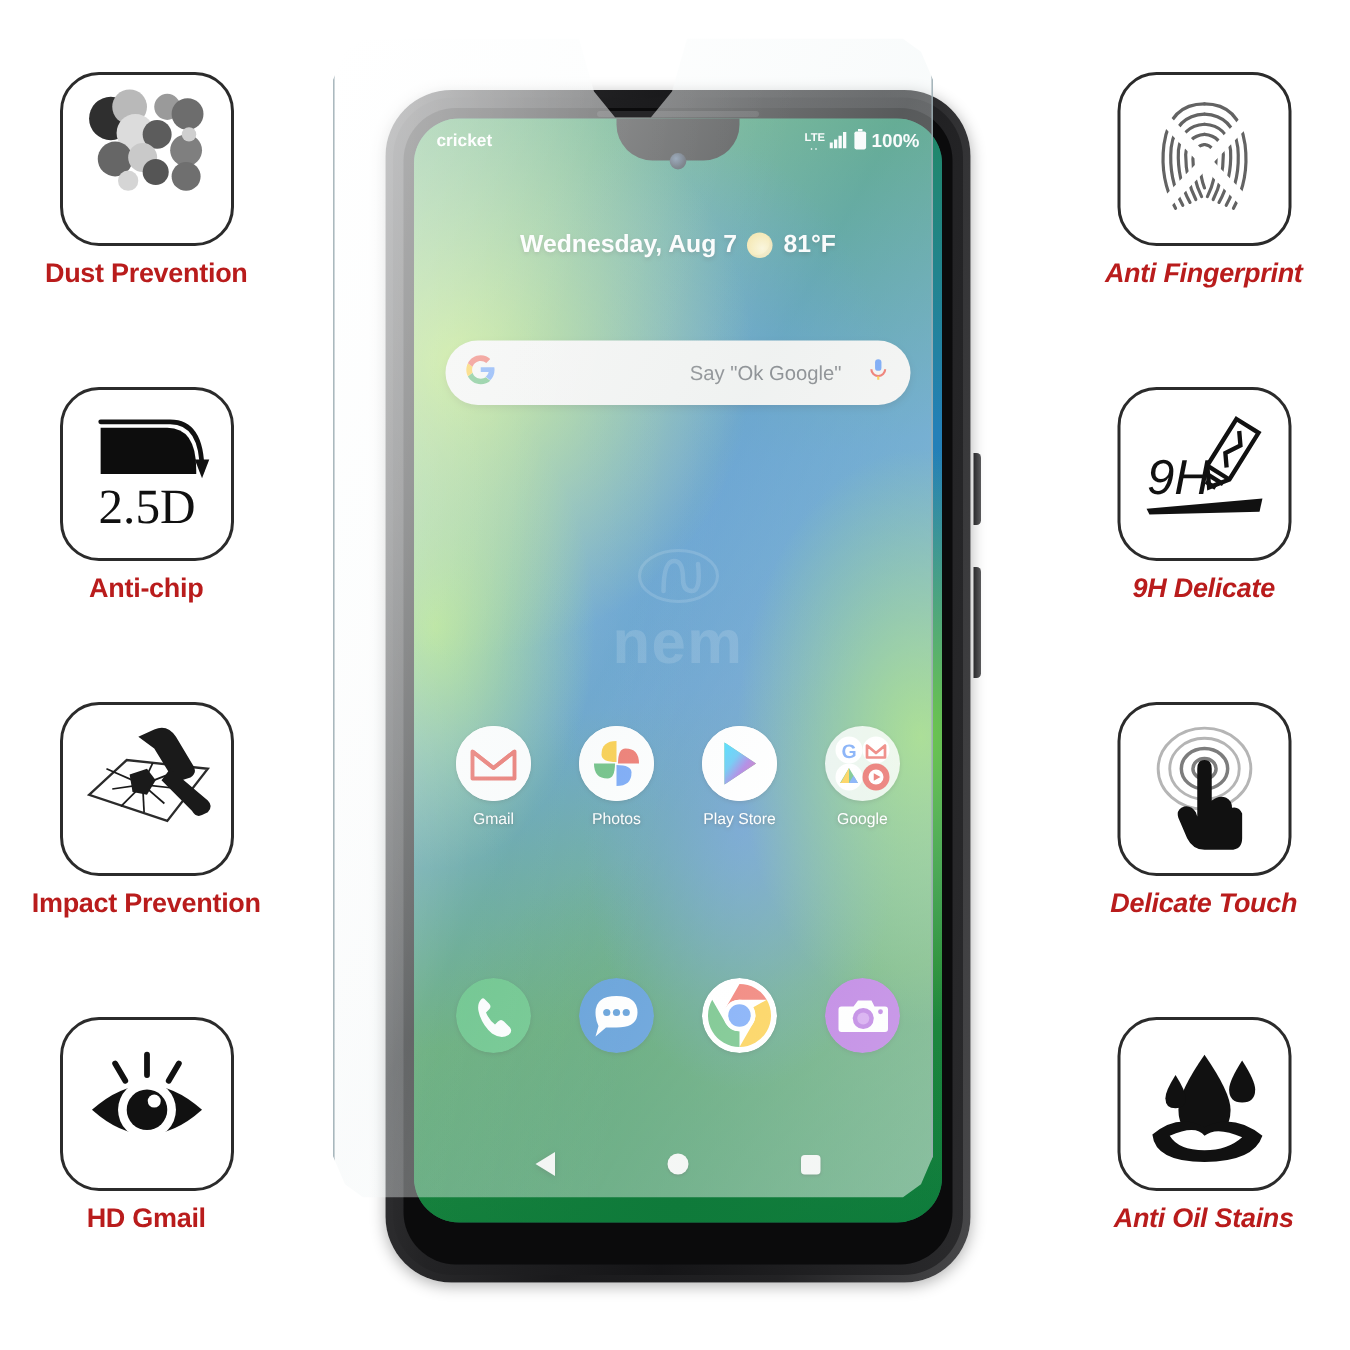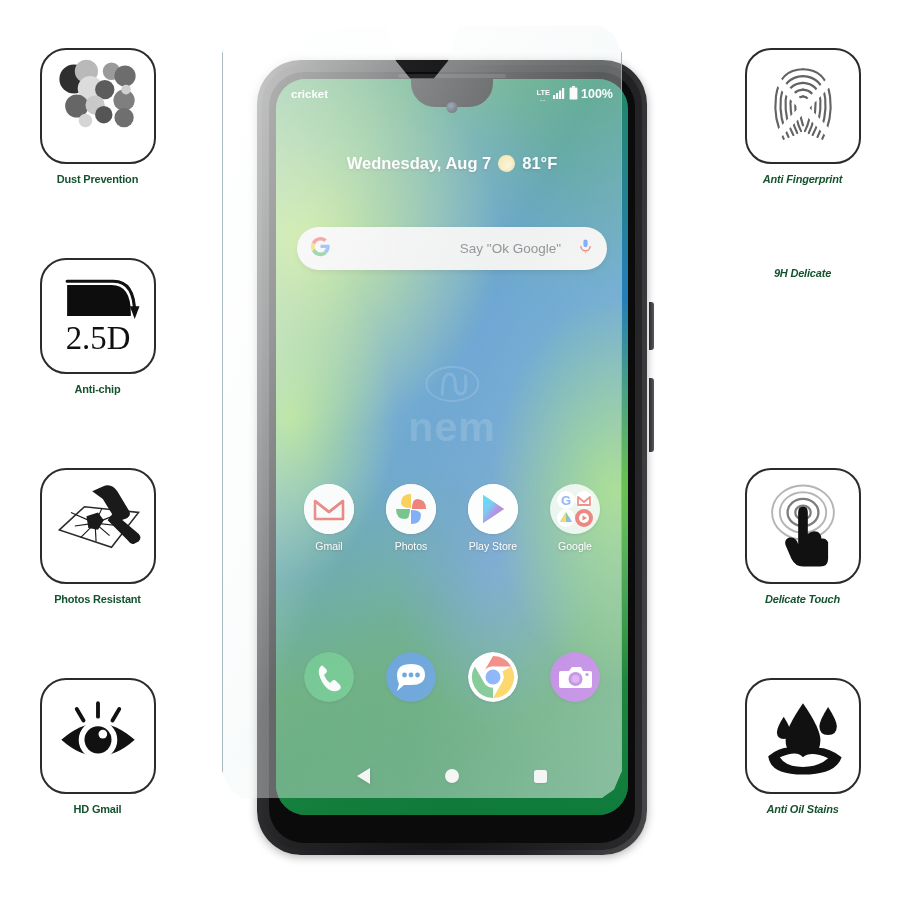--- a/index.html
+++ b/index.html
@@ -36,23 +36,23 @@
     height: 116px;
     margin: 0 auto;
     border: 2.5px solid #2b2b2b;
     border-radius: 26px;
     background: #fff;
     position: relative;
     box-sizing: border-box;
   }
   .feature-label {
     margin-top: 9px;
-    font-size: 11px;
+    font-size: 18px;
     font-weight: bold;
-    color: #14532d;
+    color: #b91c1c;
     letter-spacing: -0.2px;
     line-height: 1.1;
   }
   .feature-box svg { display: block; width: 100%; height: 100%; }
 
   
   #phone-wrap {
     position: absolute;
     left: 253px;
     top: 60px;
@@ -434,21 +434,21 @@
             <path d="M55 55 L70 68"></path>
             <path d="M55 55 L82 58"></path>
           <path d="M55 55 L78 46"></path>
             <path d="M55 55 L62 40"></path>
         </g>
         <path d="M46 48 L58 44 L64 52 L58 62 L48 60 Z" fill="#1a1a1a"></path>
         <path d="M52 22 L63 17 Q72 13 78 22 L90 42 Q93 47 88 50 L82 52 Q77 54 74 48 L63 30 Z" fill="#1a1a1a"></path>
         <path d="M74 44 L100 66 Q104 70 100 74 L96 76 Q92 78 89 73 L68 52 Z" fill="#1a1a1a"></path>
       </svg>
     </div>
-    <div class="feature-label">Photos Resistant</div>
+    <div class="feature-label">Impact Prevention</div>
   </div>
 
   <div class="feature" style="top:678px;">
     <div class="feature-box">
       <svg viewBox="0 0 116 116" aria-hidden="true">
         <g stroke="#111" stroke-width="4" stroke-linecap="round">
           <path d="M36 30 L43 42"></path>
             <path d="M58 24 L58 38"></path>
             <path d="M80 30 L73 42"></path>
         </g>
@@ -484,20 +484,35 @@
         <g stroke="#ffffff" stroke-width="8" stroke-linecap="round">
           <path d="M30 30 L88 90"></path>
             <path d="M88 30 L30 90"></path>
         </g>
       </svg>
     </div>
     <div class="feature-label">Anti Fingerprint</div>
   </div>
 
   <div class="feature" style="top:258px;">
+    <div class="feature-box">
+      <svg viewBox="0 0 116 116" aria-hidden="true">
+        <text x="40" y="72" font-family="'Liberation Sans', sans-serif" font-size="34" fill="#111" text-anchor="middle">9H</text>
+        <path d="M18 82 L98 75 L96 84 L20 86 Z" fill="#111"></path>
+        <g transform="rotate(32 72 48)">
+          <path d="M64 20 L82 20 L82 58 L73 70 L64 58 Z" fill="none" stroke="#111" stroke-width="3"></path>
+          <path d="M70 26 L76 34 L70 44 L76 52" fill="none" stroke="#111" stroke-width="3"></path>
+          <g stroke="#111" stroke-width="3">
+            <path d="M64 58 L82 58"></path>
+              <path d="M66 63 L80 63"></path>
+              <path d="M69 68 L77 68"></path>
+          </g>
+        </g>
+      </svg>
+    </div>
     <div class="feature-label">9H Delicate</div>
   </div>
 
   <div class="feature" style="top:678px;">
     <div class="feature-box">
       <svg viewBox="0 0 116 116" aria-hidden="true">
         <path d="M58 24 Q76 50 76 62 Q76 80 58 80 Q40 80 40 62 Q40 50 58 24 Z" fill="#111"></path>
         <path d="M84 28 Q93 42 93 48 Q93 57 84 57 Q75 57 75 48 Q75 42 84 28 Z" fill="#111"></path>
         <path d="M38 38 Q45 49 45 54 Q45 61 38 61 Q31 61 31 54 Q31 49 38 38 Z" fill="#111"></path>
         <path d="M22 79 Q40 64 58 74 Q78 64 98 80 Q92 98 58 98 Q24 98 22 79 Z" fill="#111"></path>

